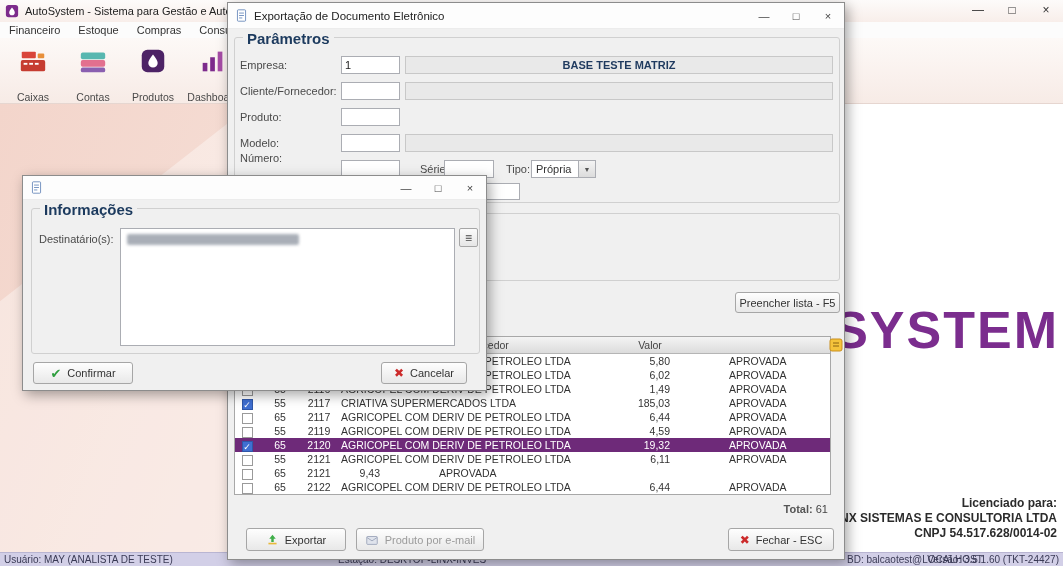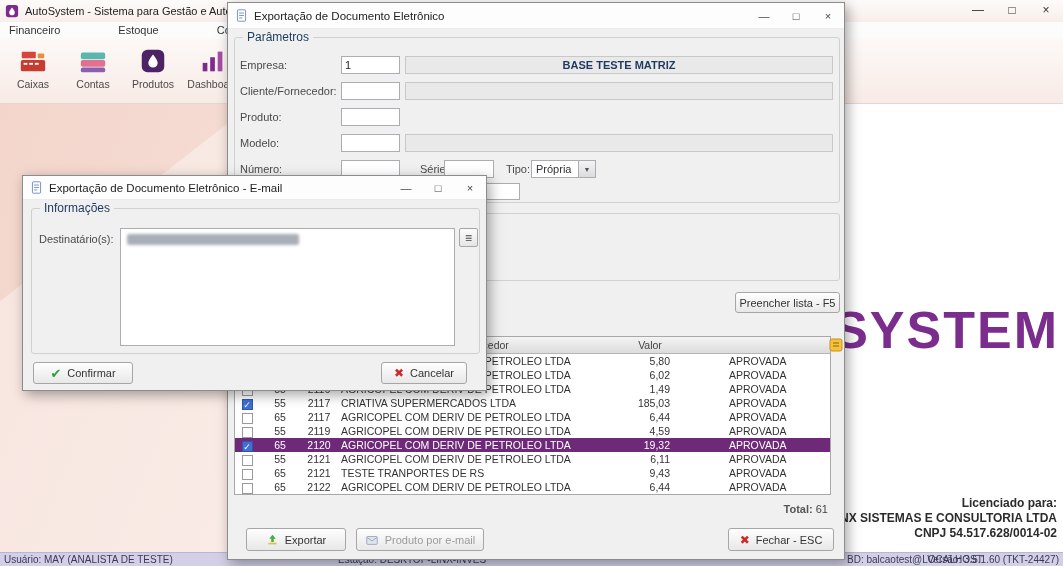--- a/index.html
+++ b/index.html
@@ -6,26 +6,26 @@
   html,body { width:1063px; height:566px; }
   body { font-family:"Liberation Sans","DejaVu Sans",sans-serif; font-size:11px; color:#333; overflow:hidden; }
   #screen { position:relative; width:1063px; height:566px; background:#fff; overflow:hidden; }
 
   
   .main-titlebar { position:absolute; top:0; left:0; right:0; height:22px;
     background:linear-gradient(#fdfbfa,#f8eeea); display:flex; align-items:center;
     padding-left:5px; gap:6px; font-size:11px; color:#222; }
   .win-controls { position:absolute; right:0; top:0; height:22px; display:flex; }
   .win-controls span { width:34px; text-align:center; line-height:20px; font-size:12px; color:#333; cursor:default; }
-  .menubar { position:absolute; top:22px; left:0; right:0; height:16px; background:#fcfcfc; display:flex;gap:40px; }
+  .menubar { position:absolute; top:22px; left:0; right:0; height:16px; background:#fcfcfc; display:flex; }
   .menubar span { padding:0 9px; line-height:16px; font-size:11px; color:#333; }
   .toolbar { position:absolute; top:38px; left:0; right:0; height:66px;
     background:linear-gradient(#fdf9f7,#f7ebe6); border-bottom:1px solid #e6d6d0;
     display:flex; gap:6px; padding:4px 4px 0 6px; }
-  .tool-btn { width:54px; display:flex; flex-direction:column; align-items:center; gap:2px; padding-top:4px; border-radius:3px; }
+  .tool-btn { width:54px; display:flex; flex-direction:column; align-items:center; gap:15px; padding-top:4px; border-radius:3px; }
   .tool-btn svg { width:30px; height:30px; }
   .tool-btn .tlabel { font-size:10.5px; color:#4a4a4a; }
 
   
   .wallpaper { position:absolute; top:104px; left:0; right:0; bottom:14px; overflow:hidden;
     background:linear-gradient(112deg,#f3d5cb 0%,#f6e0d8 36%,#faeee9 52%,#ffffff 66%,#ffffff 100%); }
   .wallpaper::before { content:""; position:absolute; left:-180px; top:140px; width:720px; height:620px;
     background:rgba(255,255,255,.38); transform:rotate(-38deg); }
   .logo { position:absolute; top:196px; right:4px; font-size:52px; font-weight:600;
     color:#7b2d8e; letter-spacing:2px; white-space:nowrap; }
@@ -44,21 +44,21 @@
     align-items:center; padding:0 7px; gap:6px; font-size:11.5px; color:#222; position:relative; }
   .email-dialog .dlg-titlebar { height:24px; }
   .dlg-controls { position:absolute; right:0; top:0; height:100%; display:flex; }
   .dlg-controls span { width:32px; text-align:center; font-size:11px; color:#444; display:flex; align-items:center; justify-content:center; }
 
   .export-dialog { left:227px; top:2px; width:618px; height:558px; z-index:10; }
   .email-dialog  { left:22px; top:175px; width:465px; height:216px; z-index:20; }
 
   .group { position:absolute; border:1px solid #d0d0d0; border-radius:3px; }
   .group .legend { position:absolute; top:-8px; left:8px; background:#f0f0f0; padding:0 4px;
-    font-weight:normal; color:#1c3a5e; font-size:12px; }
+    font-weight:bold; color:#1c3a5e; font-size:15px; }
 
   .flabel { position:absolute; color:#4a4a4a; font-size:11px; line-height:18px; }
   .tinput { position:absolute; height:18px; border:1px solid #abadb3; background:#fff;
     font-size:11px; padding:0 3px; font-family:inherit; color:#222; }
   .readonly { position:absolute; height:18px; background:#e9e9e9; border:1px solid #c8c8c8;
     line-height:16px; padding:0 3px; }
   .readonly.bold-center { text-align:center; font-weight:bold; color:#1f3a5f; }
   .combo { position:absolute; height:18px; display:flex; }
   .combo .combo-val { width:48px; background:#fff; border:1px solid #abadb3; line-height:16px; padding:0 4px; }
   .combo .combo-btn { width:17px; background:linear-gradient(#f4f4f4,#dcdcdc); border:1px solid #abadb3;
@@ -217,21 +217,21 @@
     <input class="tinput" style="left: 113px; top: 79px; width: 59px;">
     <div class="readonly" style="left:177px; top:79px; width:428px;"></div>
 
     <span class="flabel" style="left:12px; top:105px;">Produto:</span>
     <input class="tinput" style="left: 113px; top: 105px; width: 59px;">
 
     <span class="flabel" style="left:12px; top:131px;">Modelo:</span>
     <input class="tinput" style="left: 113px; top: 131px; width: 59px;">
     <div class="readonly" style="left:177px; top:131px; width:428px;"></div>
 
-    <span class="flabel" style="left:12px; top:157px;">Número:</span>
+    <span class="flabel" style="left:12px; top:146px;">Número:</span>
     <input class="tinput" style="left: 113px; top: 157px; width: 59px;">
     <span class="flabel" style="left:192px; top:157px;">Série:</span>
     <input class="tinput" style="left: 216px; top: 157px; width: 50px;">
     <span class="flabel" style="left:278px; top:157px;">Tipo:</span>
     <div class="combo" style="left:303px; top:157px;">
       <span class="combo-val">Própria</span>
       <span class="combo-btn">▼</span>
     </div>
     <input class="tinput" style="left: 237px; top: 180px; width: 55px; height: 17px;">
 
@@ -311,21 +311,20 @@
             <div class="c c1">55</div>
             <div class="c c2">2121</div>
             <div class="c c3">AGRICOPEL COM DERIV DE PETROLEO LTDA</div>
             <div class="c c4">6,11</div>
             <div class="c c5">APROVADA</div>
           </div>
           <div class="trow">
             <div class="c c0"><span class="cb"></span></div>
             <div class="c c1">65</div>
             <div class="c c2">2121</div>
-            <div class="c c3">TESTE TRANPORTES DE RS</div>
             <div class="c c4">9,43</div>
             <div class="c c5">APROVADA</div>
           </div>
           <div class="trow">
             <div class="c c0"><span class="cb"></span></div>
             <div class="c c1">65</div>
             <div class="c c2">2122</div>
             <div class="c c3">AGRICOPEL COM DERIV DE PETROLEO LTDA</div>
             <div class="c c4">6,44</div>
             <div class="c c5">APROVADA</div>
@@ -366,21 +365,20 @@
   </div>
 
   <div class="dialog email-dialog">
     <div class="dlg-titlebar">
       <svg width="13" height="13" viewBox="0 0 16 16">
           <rect x="3" y="1" width="10" height="14" rx="1" fill="#fff" stroke="#5b7fb5"></rect>
           <line x1="5" y1="5" x2="11" y2="5" stroke="#5b7fb5"></line>
           <line x1="5" y1="8" x2="11" y2="8" stroke="#5b7fb5"></line>
           <line x1="5" y1="11" x2="9" y2="11" stroke="#5b7fb5"></line>
         </svg>
-      <span>Exportação de Documento Eletrônico - E-mail</span>
       <div class="dlg-controls">
         <span>—</span>
         <span>□</span>
         <span>×</span>
       </div>
     </div>
 
     <div class="group" style="left:8px; top:32px; width:449px; height:146px;">
       <span class="legend">Informações</span>
     </div>

